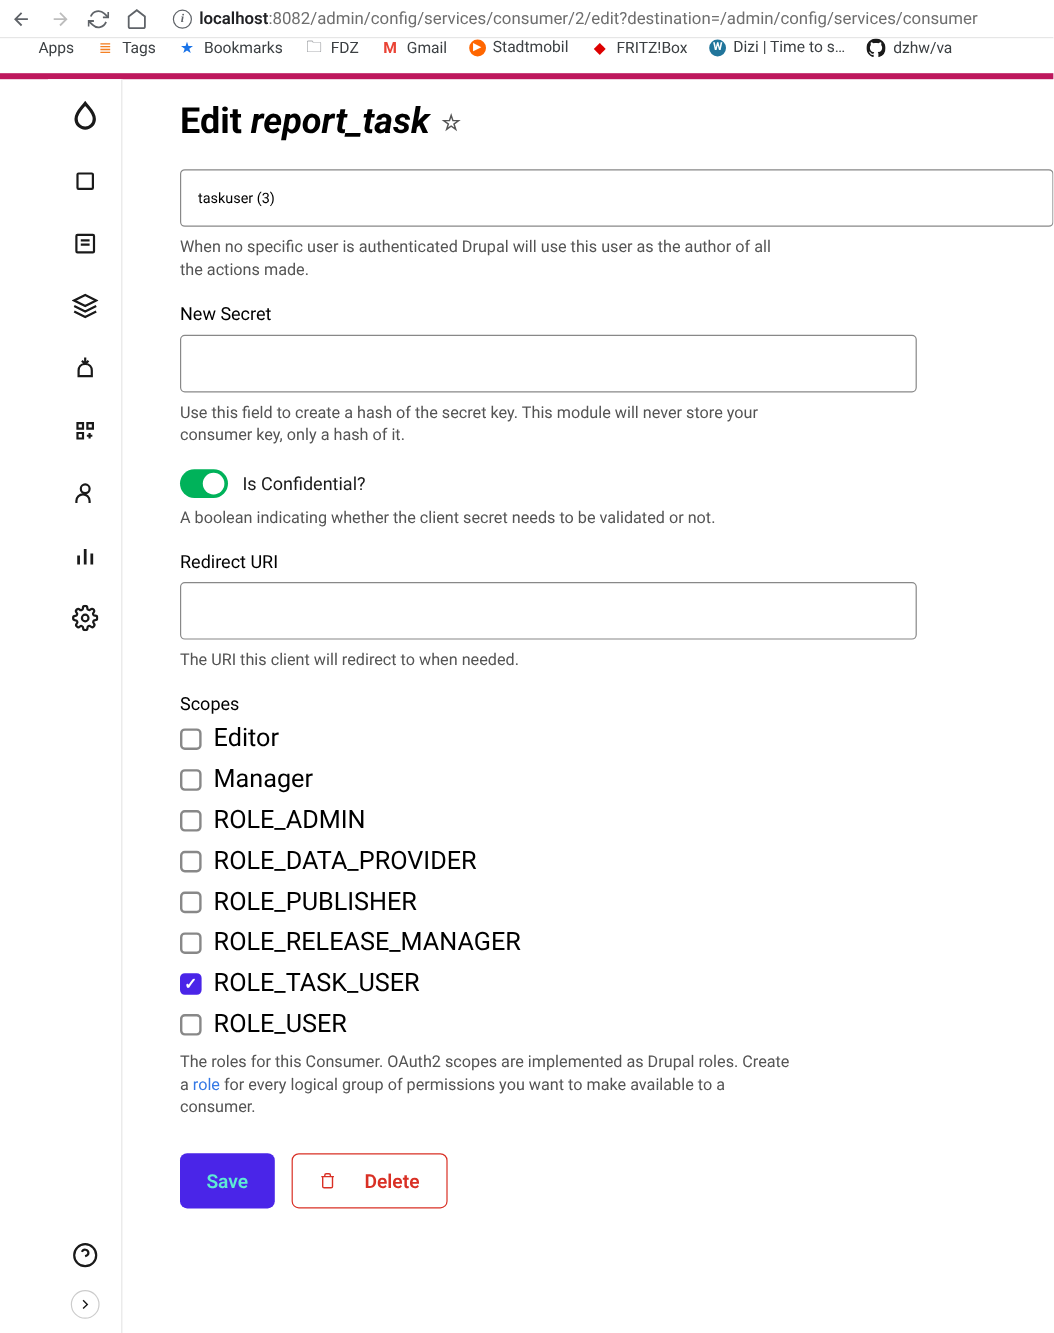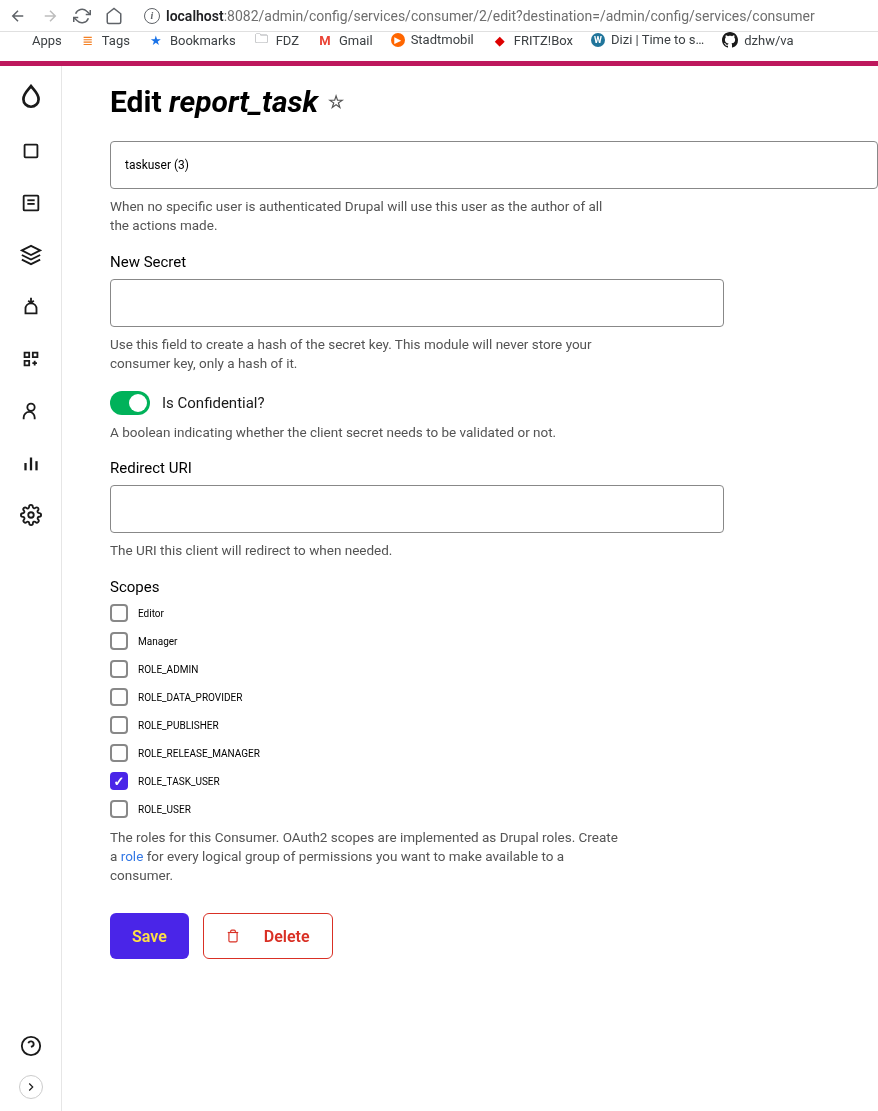--- a/index.html
+++ b/index.html
@@ -19,21 +19,21 @@
 .bookmark-item { display: flex; align-items: center; gap: 6px; color: #3c4043; cursor: pointer; white-space: nowrap; }
 .bk-icon { width: 16px; height: 16px; display: flex; align-items: center; justify-content: center; font-size: 13px; }
 .bk-apps { display: grid; grid-template-columns: repeat(3, 4px); grid-template-rows: repeat(3, 4px); gap: 1px; }
 .bk-apps span:nth-child(1){background:#ea4335;} .bk-apps span:nth-child(2){background:#fbbc04;} .bk-apps span:nth-child(3){background:#34a853;}
 .bk-apps span:nth-child(4){background:#4285f4;} .bk-apps span:nth-child(5){background:#ea4335;} .bk-apps span:nth-child(6){background:#fbbc04;}
 .bk-apps span:nth-child(7){background:#34a853;} .bk-apps span:nth-child(8){background:#4285f4;} .bk-apps span:nth-child(9){background:#ea4335;}
 .bk-star { color: #1a73e8; }
 .bk-folder { color: #5f6368; }
 
 
-.app { display: flex; height: calc(1111px - 66px); }
+.app { display: flex; height: calc(1111px - 66px); margin-left: 40px; }
 .sidebar { width: 62px; background: #fff; border-right: 1px solid #e6e6e6; display: flex; flex-direction: column; align-items: center; padding-top: 18px; gap: 30px; position: relative; }
 .sidebar-icon { width: 22px; height: 22px; color: #1a1a1a; cursor: pointer; display: flex; align-items: center; justify-content: center; }
 .sidebar-bottom { position: absolute; bottom: 12px; display: flex; flex-direction: column; align-items: center; gap: 18px; }
 .drop-icon { width: 26px; height: 26px; }
 
 
 .content { flex: 1; padding: 18px 0 30px 48px; overflow: hidden; }
 .page-title { font-size: 30px; font-weight: 700; display: flex; align-items: center; gap: 10px; margin-bottom: 22px; }
 .page-title em { font-style: italic; }
 .star-btn { font-size: 18px; color: #555; cursor: pointer; }
@@ -54,26 +54,26 @@
 .toggle-knob { width: 18px; height: 18px; background: #fff; border-radius: 50%; position: absolute; top: 3px; }
 .toggle.on .toggle-knob { right: 3px; }
 .toggle.off .toggle-knob { left: 3px; }
 .toggle-label { font-size: 15px; color: #1a1a1a; }
 
 
 .checkbox-row { display: flex; align-items: center; gap: 10px; margin-bottom: 10px; }
 .checkbox { width: 18px; height: 18px; border: 2px solid #888; border-radius: 4px; display: flex; align-items: center; justify-content: center; cursor: pointer; }
 .checkbox.checked { background: #4a25e8; border-color: #4a25e8; }
 .checkbox.checked::after { content: "✓"; color: #fff; font-size: 13px; font-weight: bold; }
-.checkbox-label { font-size: 10px; }
+.checkbox-label { font-size: 21px; }
 
 
 .btn-row { display: flex; gap: 14px; margin-top: 28px; }
 .btn { height: 46px; padding: 0 22px; border-radius: 6px; font-size: 16px; font-weight: 600; cursor: pointer; display: flex; align-items: center; gap: 8px; border: none; }
-.btn-primary { background: #4a25e8; color: #fde047; }
+.btn-primary { background: #4a25e8; color: #5eead4; }
 .btn-danger { background: #fff; border: 1.5px solid #d93025; color: #d93025; gap: 24px; }
 .trash-icon { width: 14px; height: 14px; }
 
 svg { display: block; }
 </style>
 </head>
 <body>
 
 <div class="browser-chrome">
   <div class="nav-btn">

